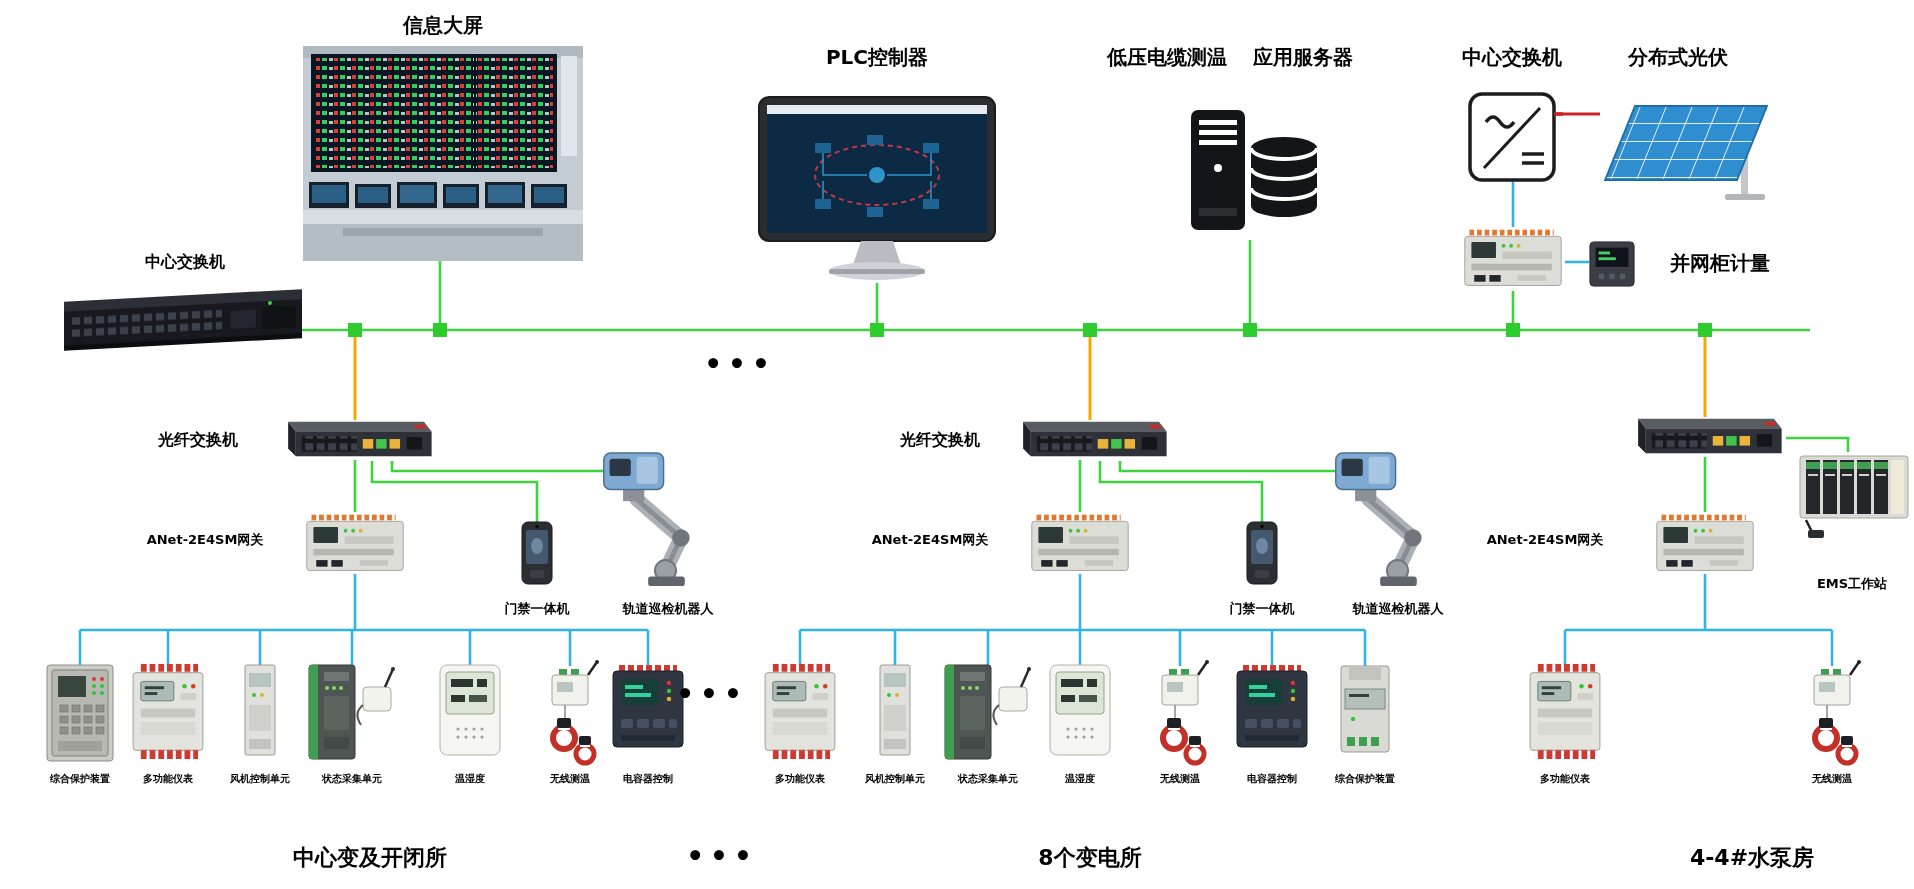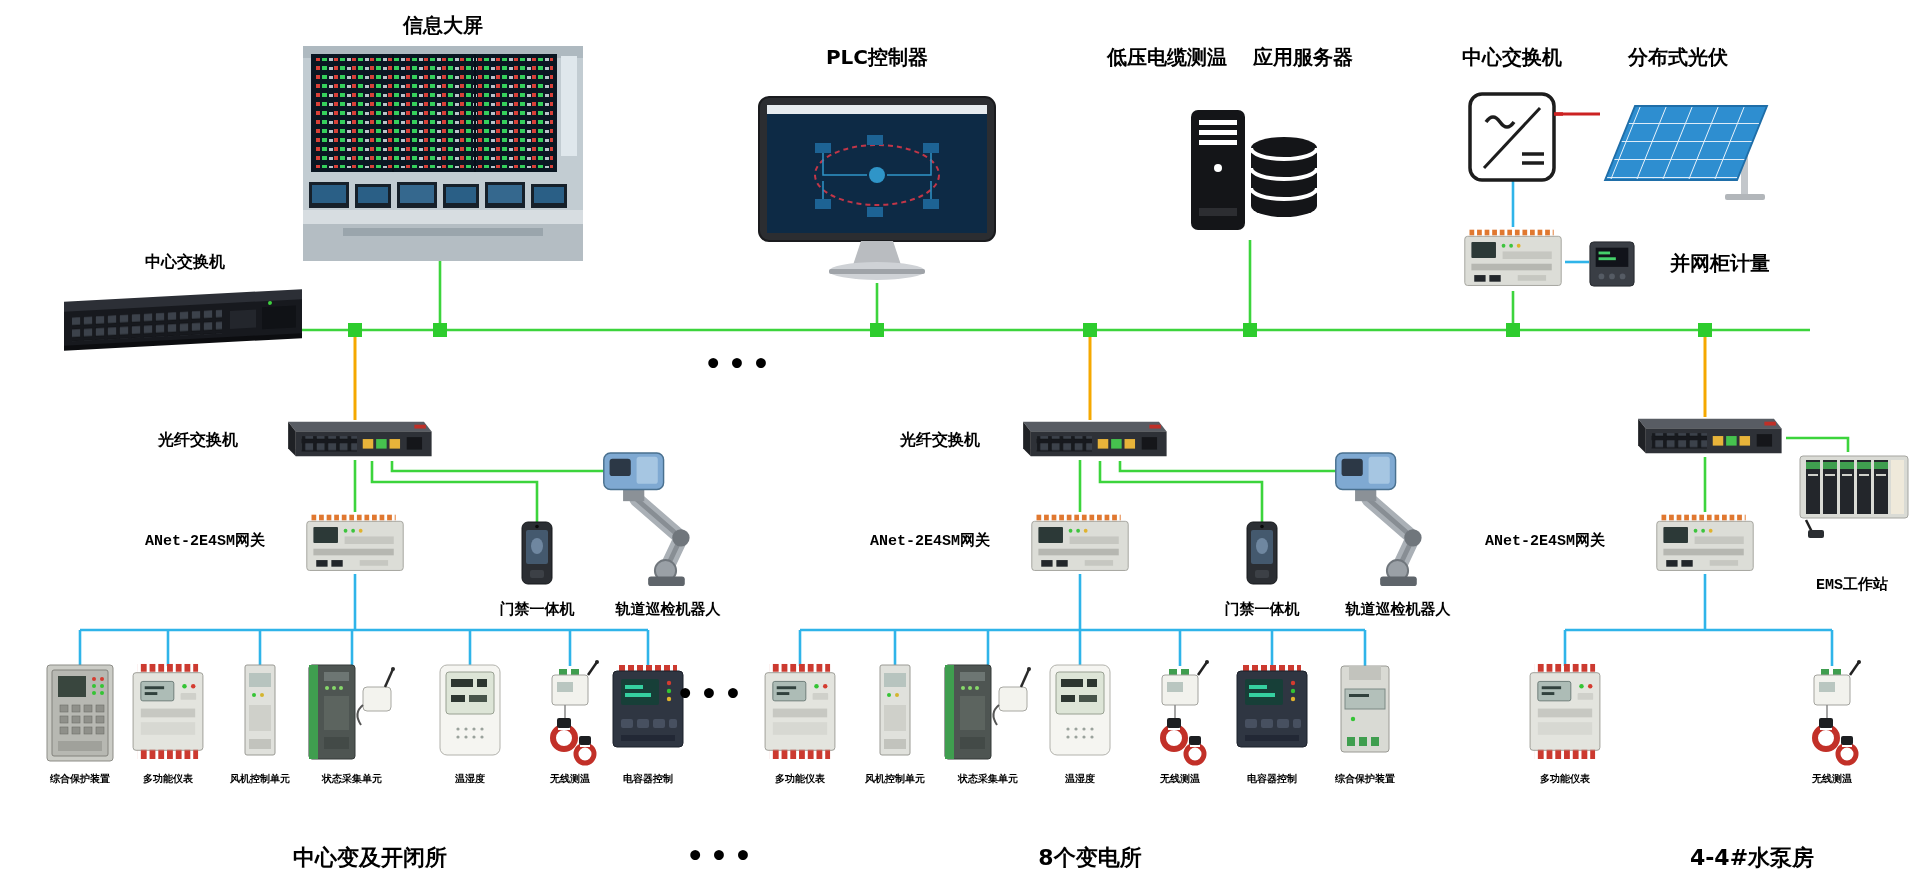--- a/index.html
+++ b/index.html
@@ -11,21 +11,21 @@
   .wires .o line { stroke:var(--line-orange,#f5a800); stroke-width:3; fill:none; }
   .wires .c line { stroke:var(--line-cyan,#2fb4e9); stroke-width:2.6; fill:none; }
   .wires .r line { stroke:var(--line-red,#cc2222); stroke-width:3; fill:none; }
   .wires .node { fill:var(--node-green,#2ecc2e); }
   .fig { position:absolute; z-index:2; }
   .dev { position:absolute; z-index:2; transform:translateX(-50%); }
   .lbl { position:absolute; z-index:3; transform:translateX(-50%); font-weight:600; color:#000;
          white-space:nowrap; text-align:center; }
   .fs20 { font-size:20px; }
   .fs16 { font-size:16px; }
-  .fs15 { font-size:15px;font-family:Liberation Mono, monospace; }
+  .fs15 { font-size:13px; }
   .fs14 { font-size:10px; font-weight:700; }
   .fs22 { font-size:22px; font-weight:600; }
   .dots { font-size:28px; font-weight:700; letter-spacing:6px; }
 </style>
 </head>
 <body>
 
 <svg width="0" height="0" style="position:absolute" aria-hidden="true">
 <defs>
   <pattern id="pat-ports" width="12" height="12" patternUnits="userSpaceOnUse">

